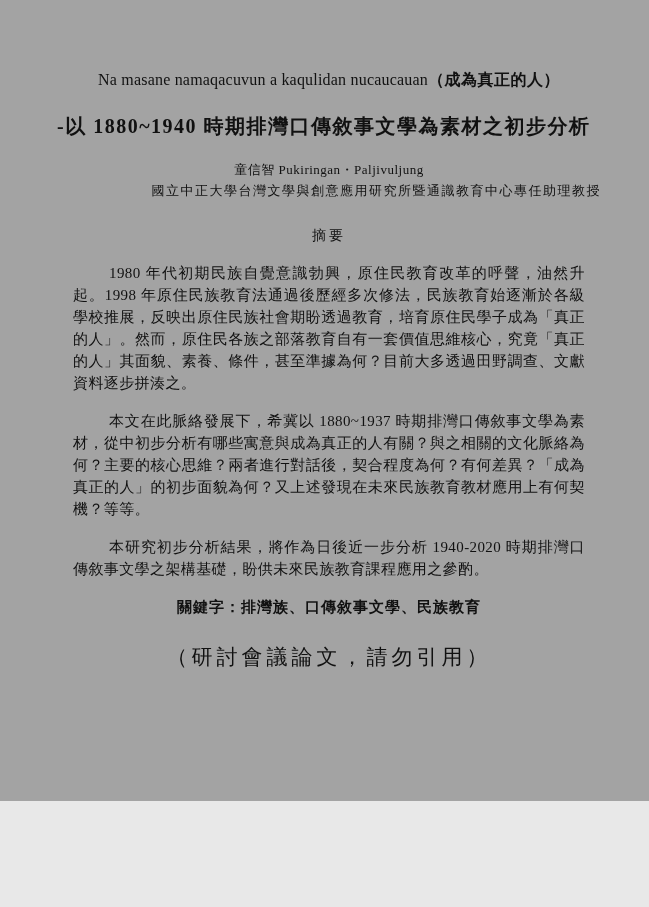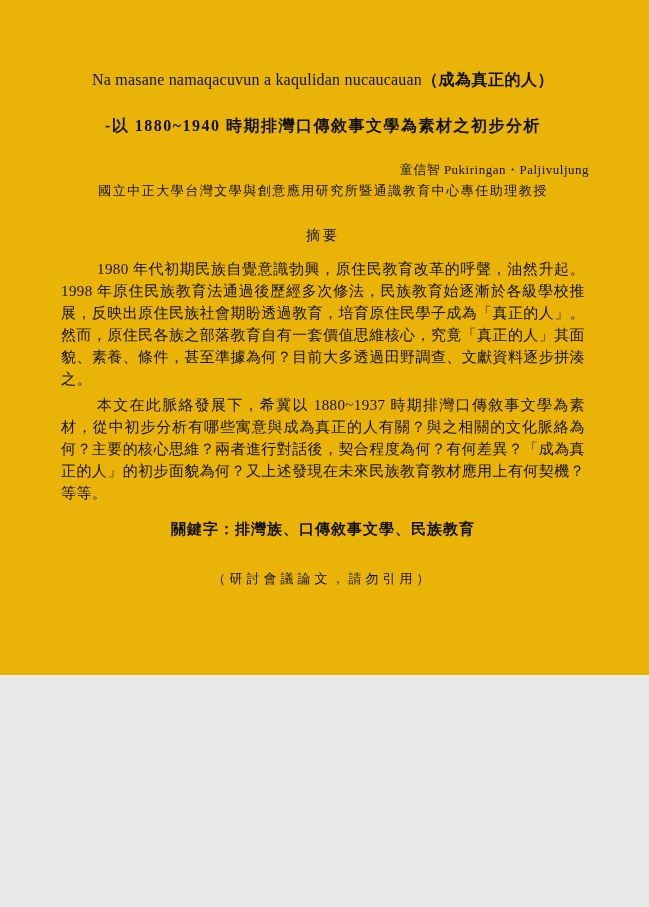--- a/index.html
+++ b/index.html
@@ -3,94 +3,93 @@
 <meta charset="utf-8">
 <style>
   html, body {
     margin: 0;
     padding: 0;
     background: #e8e8e8;
   }
   .page {
     position: relative;
     width: 649px;
-    height: 675px;
+    height: 801px;
     margin: 0 auto;
-    background: #eab308;
+    background: #a3a3a3;
     color: #111111;
     font-family: "Liberation Serif", "DejaVu Serif", serif;
     overflow: hidden;
     box-sizing: border-box;
-    padding: 70px 60px 0 57px;
+    padding: 70px 48px 0 57px;
   }
   .title {
     text-align: center;
     font-size: 16px;
     line-height: 20px;
     margin: 0 0 26px 0;
     white-space: nowrap;
   }
   .title .latin {
     font-weight: normal;
     letter-spacing: 0.2px;
   }
   .title .cjk {
     font-weight: bold;
     letter-spacing: 0.5px;
   }
   .subtitle {
-    text-align: center;
-    font-size: 16px;
+    font-size: 20px;
     line-height: 20px;
     font-weight: bold;
     letter-spacing: 1.5px;
     margin: 0 0 24px 0;
     white-space: nowrap;
   }
   .author {
-    text-align: right;
+    text-align: center;
     font-size: 13px;
     line-height: 20px;
     letter-spacing: 0.5px;
     margin: 0;
   }
   .affiliation {
-    text-align: center;
+    text-align: right;
     font-size: 13px;
     line-height: 22px;
     letter-spacing: 1.5px;
     margin: 0 0 24px 0;
     white-space: nowrap;
   }
   .abstract-heading {
     text-align: center;
     font-size: 14px;
     line-height: 20px;
     letter-spacing: 3px;
     margin: 0 0 12px 0;
   }
   .body-text p {
     font-size: 15px;
     line-height: 22px;
     letter-spacing: 0.4px;
     text-align: justify;
     text-indent: 2.4em;
-    margin: 4px;
+    margin: 16px;
   }
   .keywords {
     font-size: 15px;
     line-height: 22px;
     font-weight: bold;
     letter-spacing: 1px;
     margin: 14px 0 0 0;
     text-align: center;
   }
   .footnote {
     text-align: center;
-    font-size: 13px;
+    font-size: 21px;
     line-height: 22px;
     letter-spacing: 4px;
     margin: 28px 0 0 0;
   }
 </style>
 </head>
 <body>
 
 <div class="page">
 
@@ -102,19 +101,20 @@
 
   <div class="author">童信智 Pukiringan・Paljivuljung</div>
 
   <div class="affiliation">國立中正大學台灣文學與創意應用研究所暨通識教育中心專任助理教授</div>
 
   <div class="abstract-heading">摘要</div>
 
   <div class="body-text">
     <p>1980 年代初期民族自覺意識勃興，原住民教育改革的呼聲，油然升起。1998 年原住民族教育法通過後歷經多次修法，民族教育始逐漸於各級學校推展，反映出原住民族社會期盼透過教育，培育原住民學子成為「真正的人」。然而，原住民各族之部落教育自有一套價值思維核心，究竟「真正的人」其面貌、素養、條件，甚至準據為何？目前大多透過田野調查、文獻資料逐步拼湊之。</p>
     <p>本文在此脈絡發展下，希冀以 1880~1937 時期排灣口傳敘事文學為素材，從中初步分析有哪些寓意與成為真正的人有關？與之相關的文化脈絡為何？主要的核心思維？兩者進行對話後，契合程度為何？有何差異？「成為真正的人」的初步面貌為何？又上述發現在未來民族教育教材應用上有何契機？等等。</p>
+    <p>本研究初步分析結果，將作為日後近一步分析 1940-2020 時期排灣口傳敘事文學之架構基礎，盼供未來民族教育課程應用之參酌。</p>
   </div>
 
   <div class="keywords">關鍵字：排灣族、口傳敘事文學、民族教育</div>
 
   <div class="footnote">（研討會議論文，請勿引用）</div>
 
 </div>
 
 </body></html>

